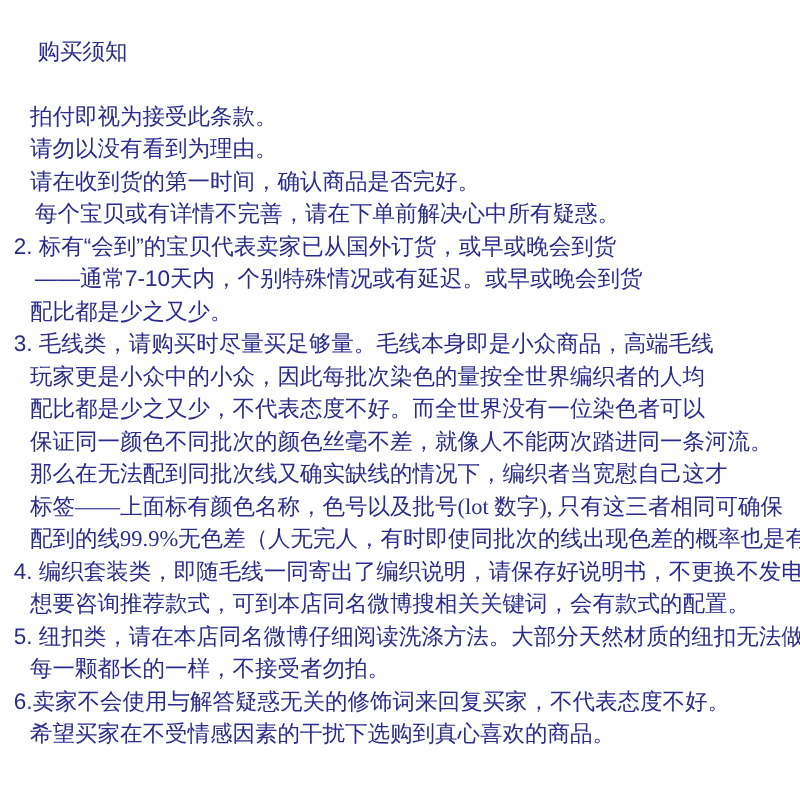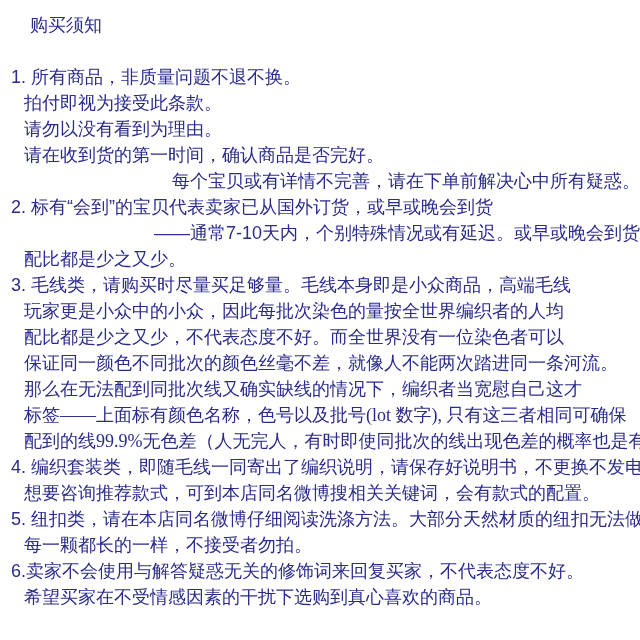--- a/index.html
+++ b/index.html
@@ -18,35 +18,35 @@
     color: var(--text-color);
     font-size: 18px;
     line-height: 26px;
     padding-top: 12px;
     width: 640px;
   }
   .title-line {
     padding-left: 30px;
     margin-bottom: 26px;
     white-space: nowrap;
+    margin-top: 16px;
   }
   .line {
     white-space: nowrap;
   }
   .n  { padding-left: 11px; }  
   .c  { padding-left: 24px; font-family: Liberation Serif, serif; }  
-  .c2 { padding-left: 28px; text-align: right; }  
+  .c2 { padding-left: 28px; }  
 </style>
 </head>
 <body style="background: rgb(255, 255, 255);">
 
 <div class="doc" style="--text-color: #2b2b8b;">
   <div class="title-line">购买须知</div>
 
-  <div class="line n">1. 所有商品，非质量问题不退不换。</div>
   <div class="line c">拍付即视为接受此条款。</div>
   <div class="line c">请勿以没有看到为理由。</div>
   <div class="line c">请在收到货的第一时间，确认商品是否完好。</div>
   <div class="line c2">每个宝贝或有详情不完善，请在下单前解决心中所有疑惑。</div>
   <div class="line n">2. 标有“会到”的宝贝代表卖家已从国外订货，或早或晚会到货</div>
   <div class="line c2">——通常7-10天内，个别特殊情况或有延迟。或早或晚会到货</div>
   <div class="line c">配比都是少之又少。</div>
   <div class="line n">3. 毛线类，请购买时尽量买足够量。毛线本身即是小众商品，高端毛线</div>
   <div class="line c">玩家更是小众中的小众，因此每批次染色的量按全世界编织者的人均</div>
   <div class="line c">配比都是少之又少，不代表态度不好。而全世界没有一位染色者可以</div>

